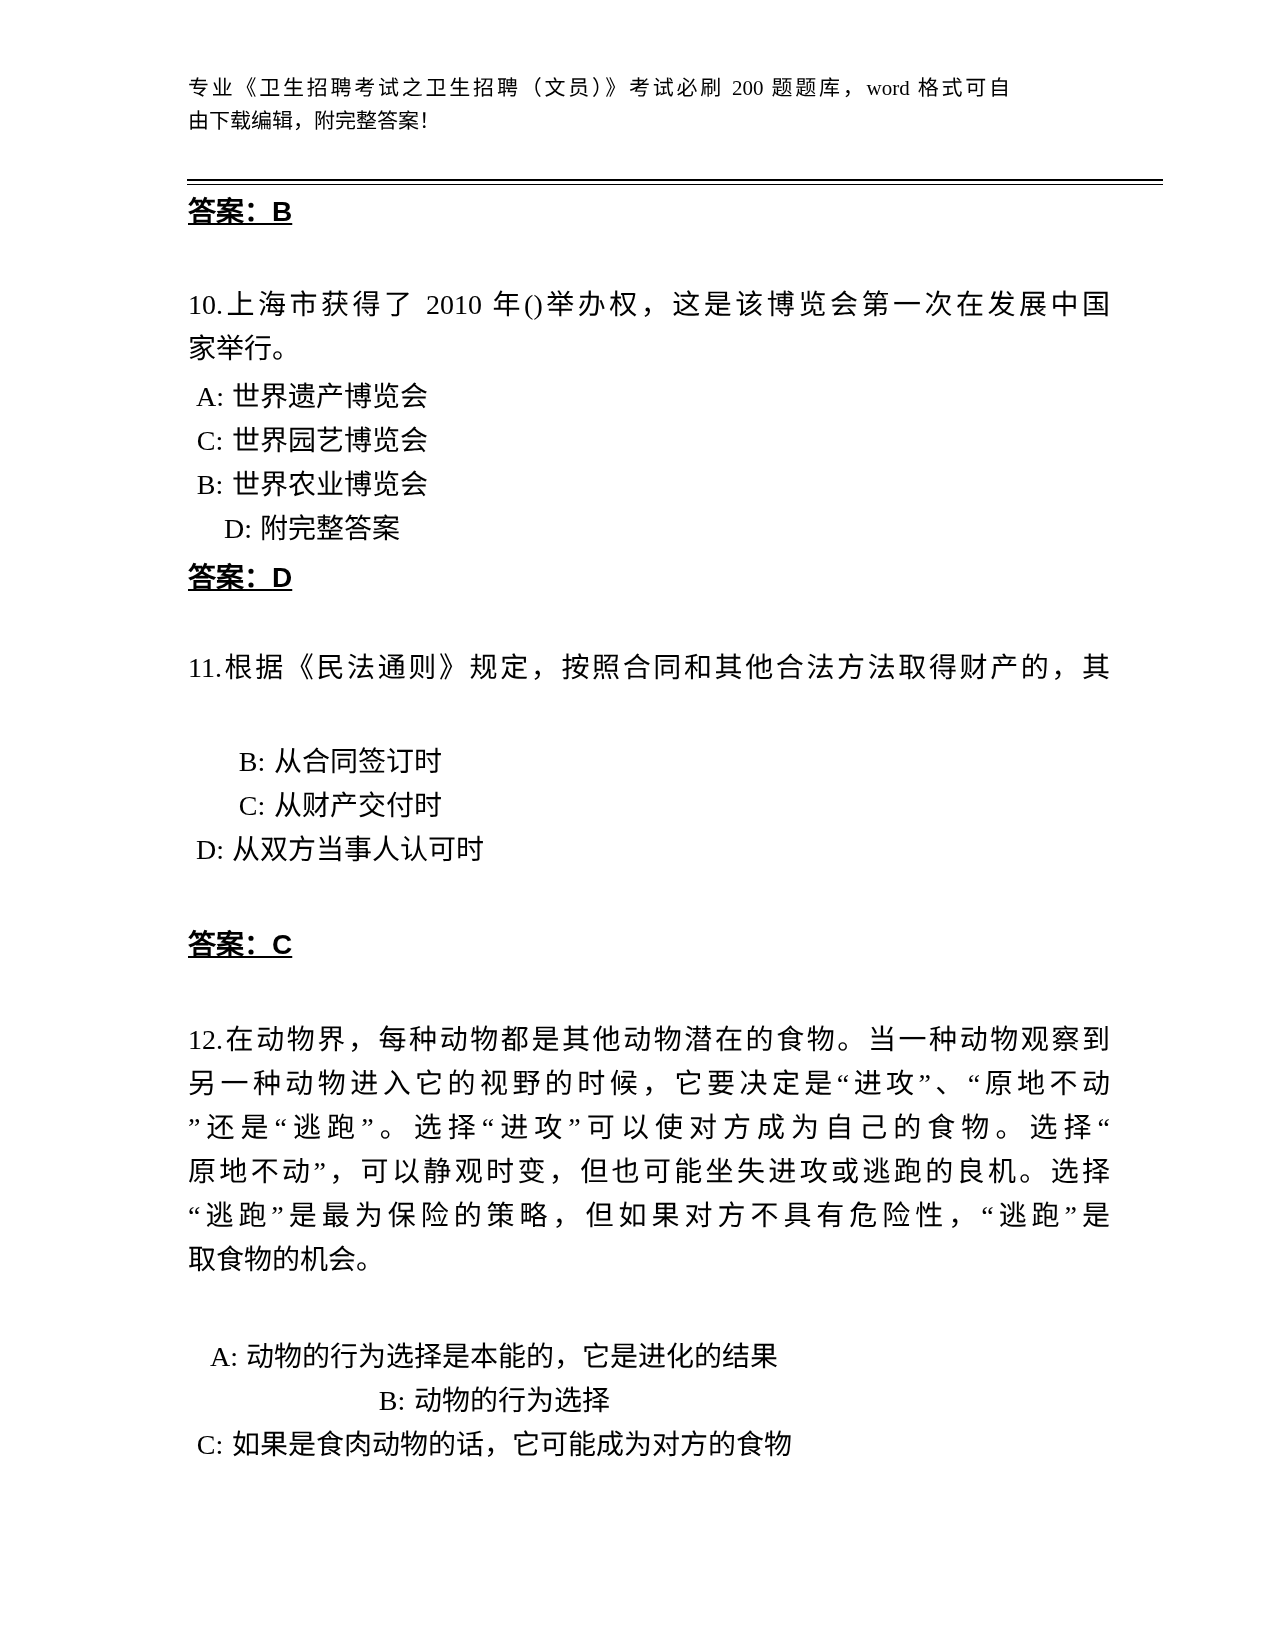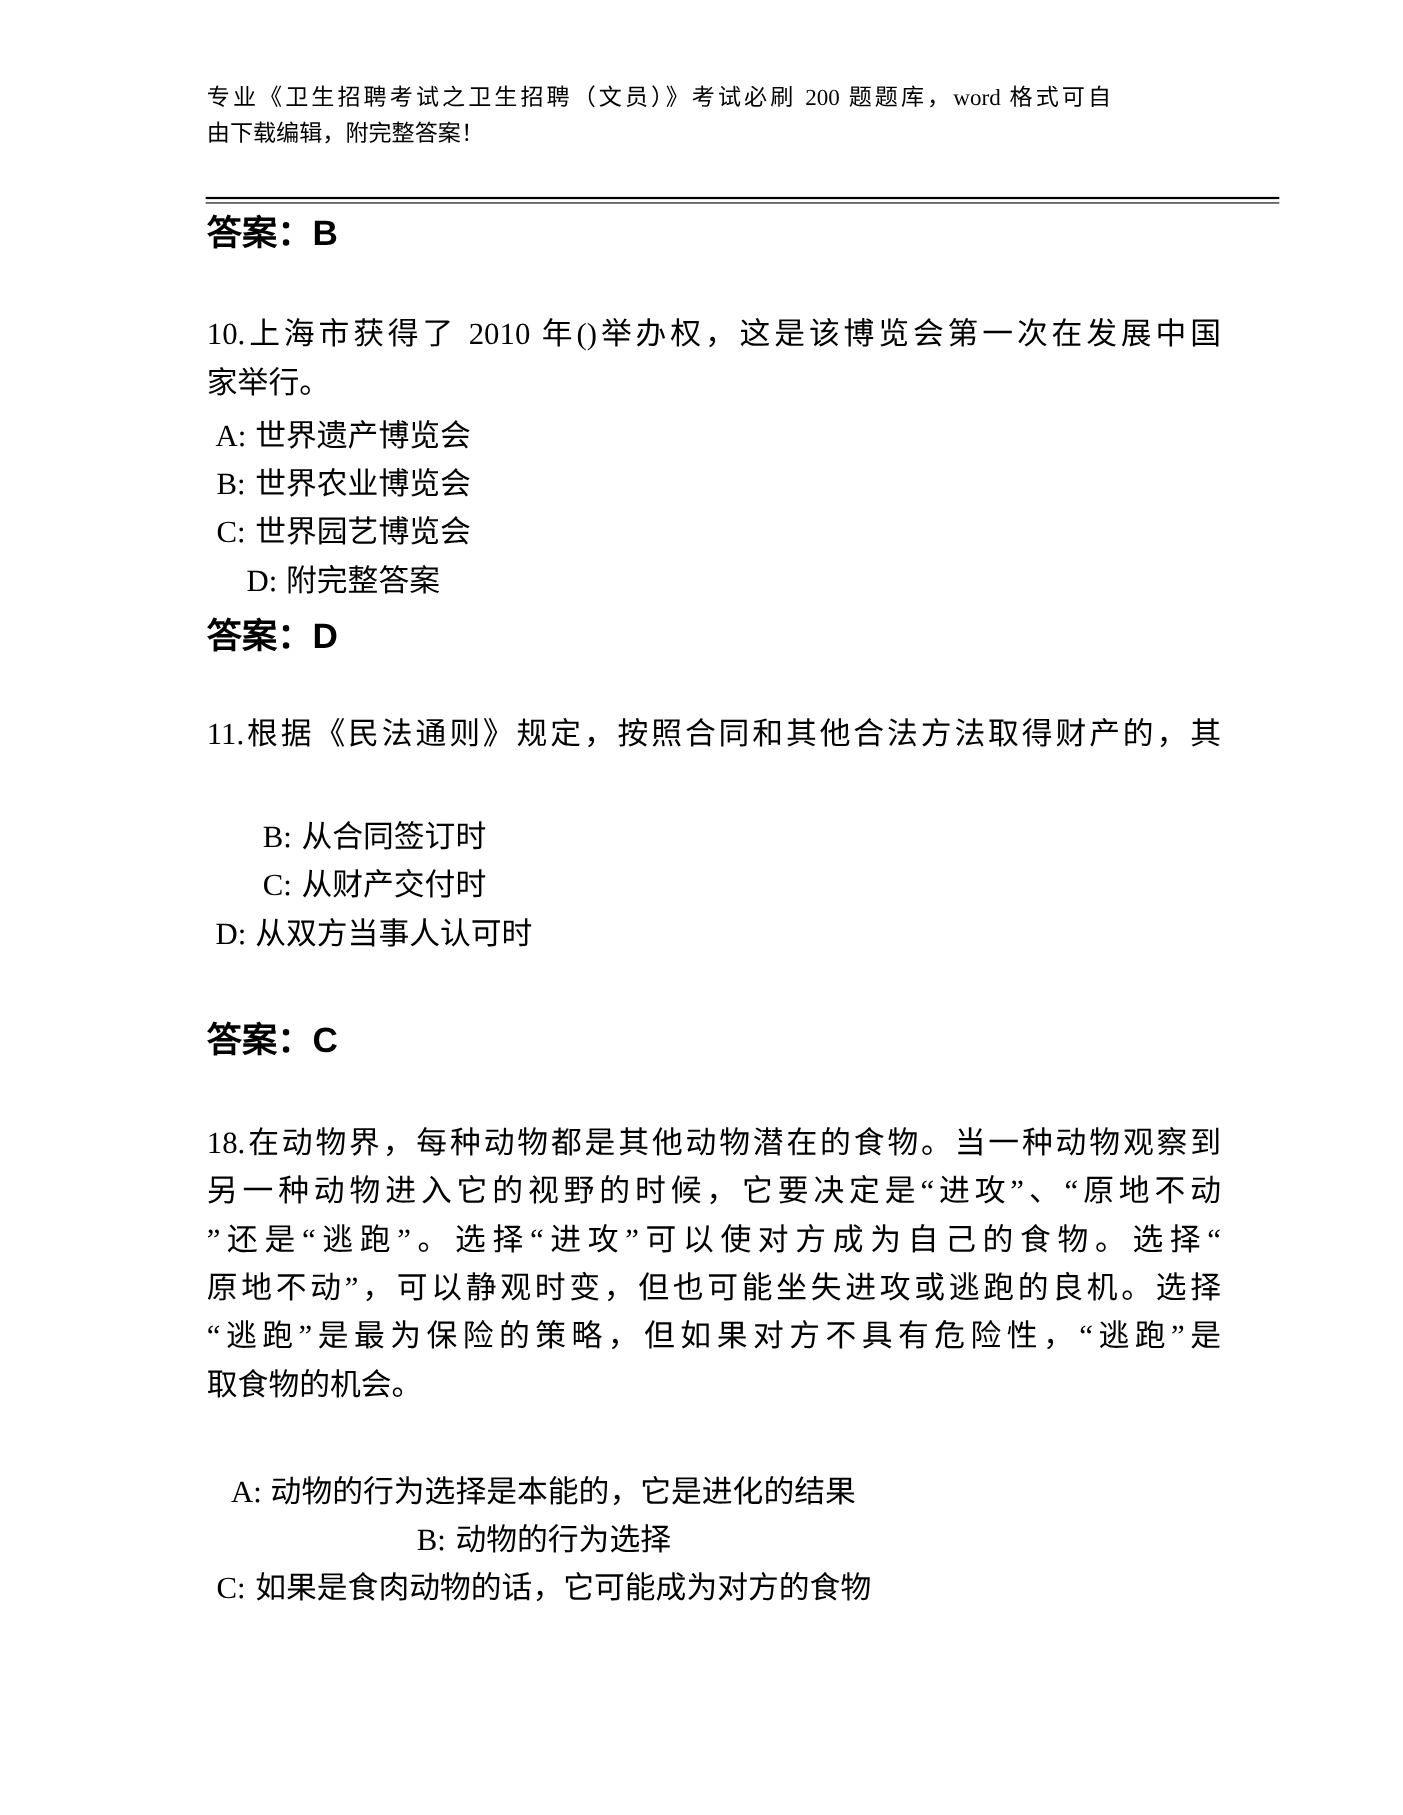--- a/index.html
+++ b/index.html
@@ -40,23 +40,24 @@
   .line { line-height: 44px; white-space: nowrap; }
   .jl { text-align: justify; text-align-last: justify; }
 
   .opts { list-style: none; margin: 0; padding: 0; text-align: center; }
   .opts li { line-height: 44px; white-space: nowrap; }
   .olab { display: inline-block; min-width: 44px; }
 
   .answer {
     font-family: "Liberation Sans", "DejaVu Sans", sans-serif;
     font-weight: 700;
-    font-size: 32px;
+    font-size: 28px;
     line-height: 44px;
     white-space: nowrap;
+    text-decoration: underline;
   }
 </style>
 </head>
 <body>
 
 <div class="page">
 
   <header class="doc-header">
     <div class="h-line jl">专业《卫生招聘考试之卫生招聘（文员）》考试必刷 200 题题库，word 格式可自</div>
     <div class="h-line">由下载编辑，附完整答案！</div>
@@ -67,42 +68,42 @@
   <div class="abs answer" style="top:190px">
     <span>答案：</span><span>B</span>
   </div>
 
   <section class="abs qtext" style="top:283px">
     <div class="line jl">10.上海市获得了 2010 年()举办权，这是该博览会第一次在发展中国</div>
     <div class="line">家举行。</div>
   </section>
   <ul class="abs opts" style="top:375px">
     <li><span class="olab">A:</span><span>世界遗产博览会</span></li>
+    <li><span class="olab">C:</span><span>世界园艺博览会</span></li>
     <li><span class="olab">B:</span><span>世界农业博览会</span></li>
-    <li><span class="olab">C:</span><span>世界园艺博览会</span></li>
     <li><span class="olab">D:</span><span>附完整答案</span></li>
   </ul>
   <div class="abs answer" style="top:556px">
     <span>答案：</span><span>D</span>
   </div>
 
   <section class="abs qtext" style="top:646px">
     <div class="line jl">11.根据《民法通则》规定，按照合同和其他合法方法取得财产的，其</div>
   </section>
   <ul class="abs opts" style="top:740px">
     <li><span class="olab">B:</span><span>从合同签订时</span></li>
     <li><span class="olab">C:</span><span>从财产交付时</span></li>
     <li><span class="olab">D:</span><span>从双方当事人认可时</span></li>
   </ul>
   <div class="abs answer" style="top:923px">
     <span>答案：</span><span>C</span>
   </div>
 
   <section class="abs qtext" style="top:1018px">
-    <div class="line jl">18.在动物界，每种动物都是其他动物潜在的食物。当一种动物观察到</div>
+    <div class="line jl">12.在动物界，每种动物都是其他动物潜在的食物。当一种动物观察到</div>
     <div class="line jl">另一种动物进入它的视野的时候，它要决定是“进攻”、“原地不动</div>
     <div class="line jl">”还是“逃跑”。选择“进攻”可以使对方成为自己的食物。选择“</div>
     <div class="line jl">原地不动”，可以静观时变，但也可能坐失进攻或逃跑的良机。选择</div>
     <div class="line jl">“逃跑”是最为保险的策略，但如果对方不具有危险性，“逃跑”是</div>
     <div class="line">取食物的机会。</div>
   </section>
   <ul class="abs opts" style="top:1335px">
     <li><span class="olab">A:</span><span>动物的行为选择是本能的，它是进化的结果</span></li>
     <li><span class="olab">B:</span><span>动物的行为选择</span></li>
     <li><span class="olab">C:</span><span>如果是食肉动物的话，它可能成为对方的食物</span></li>

